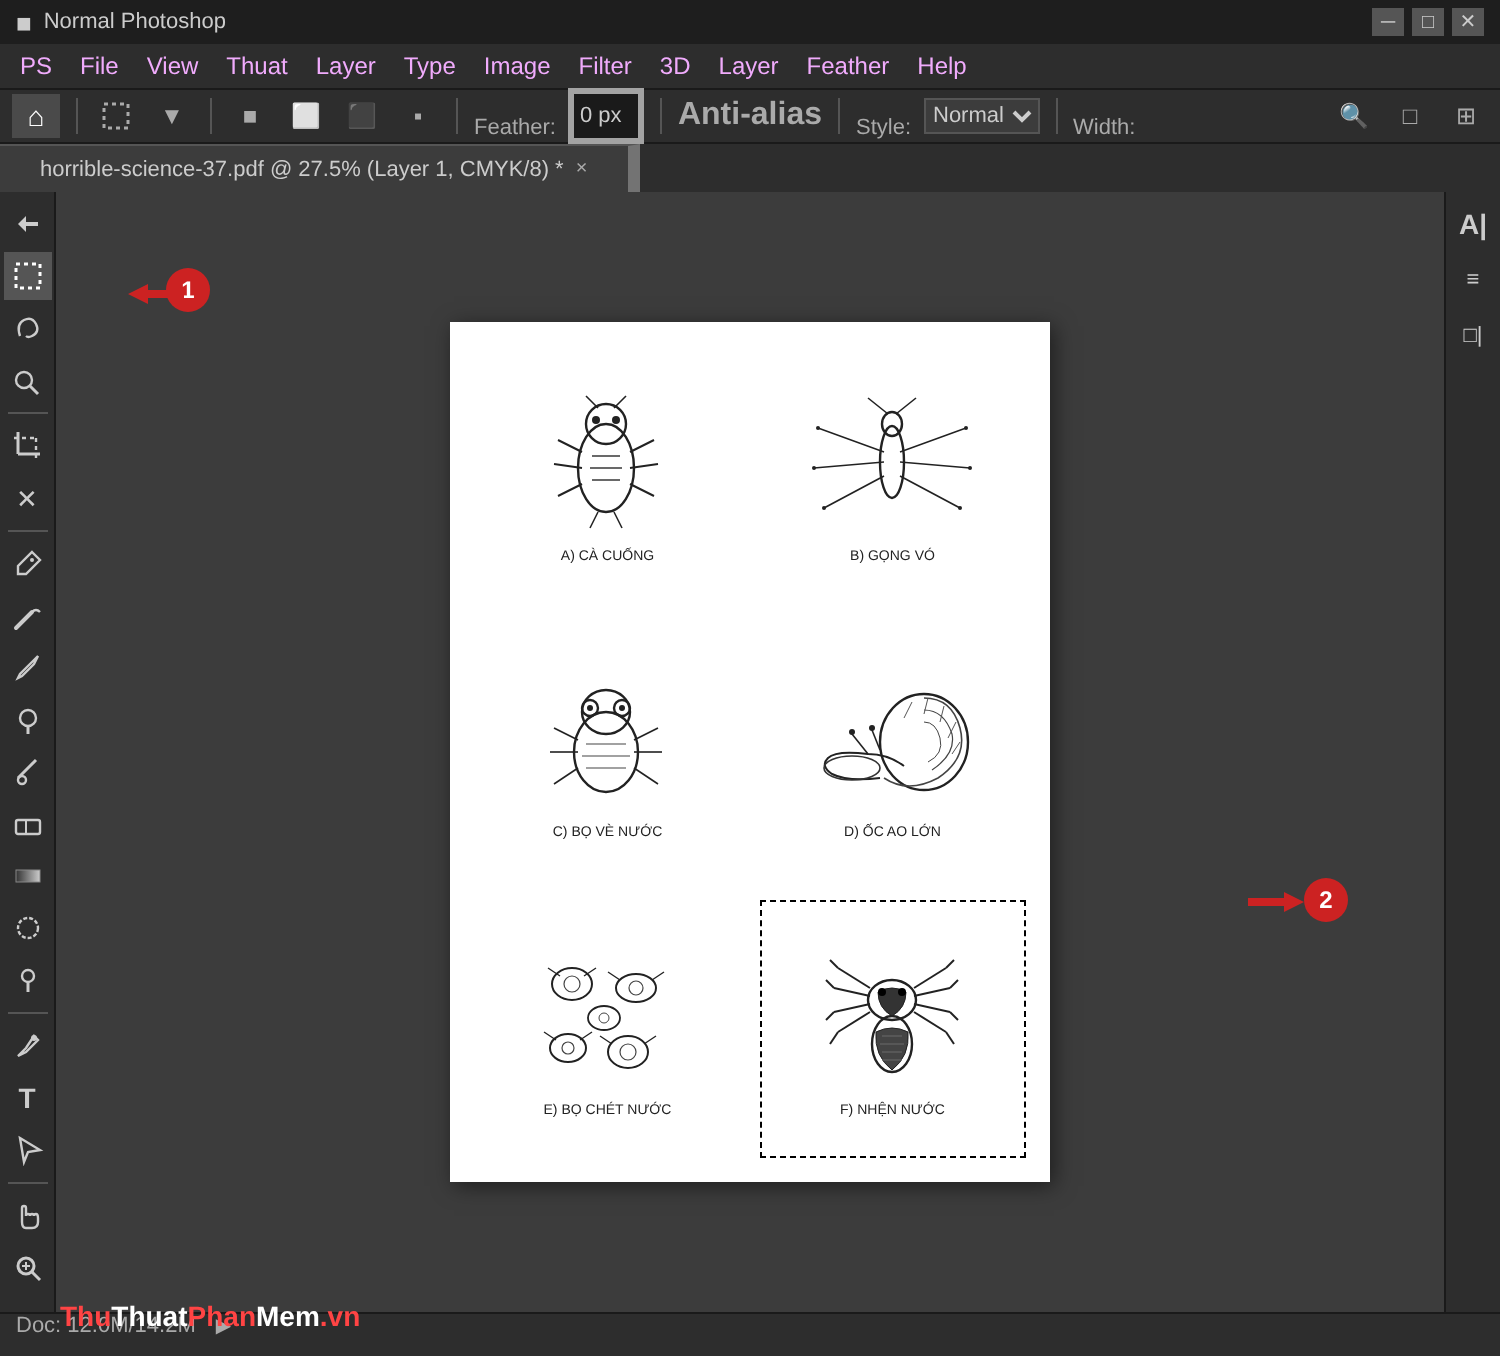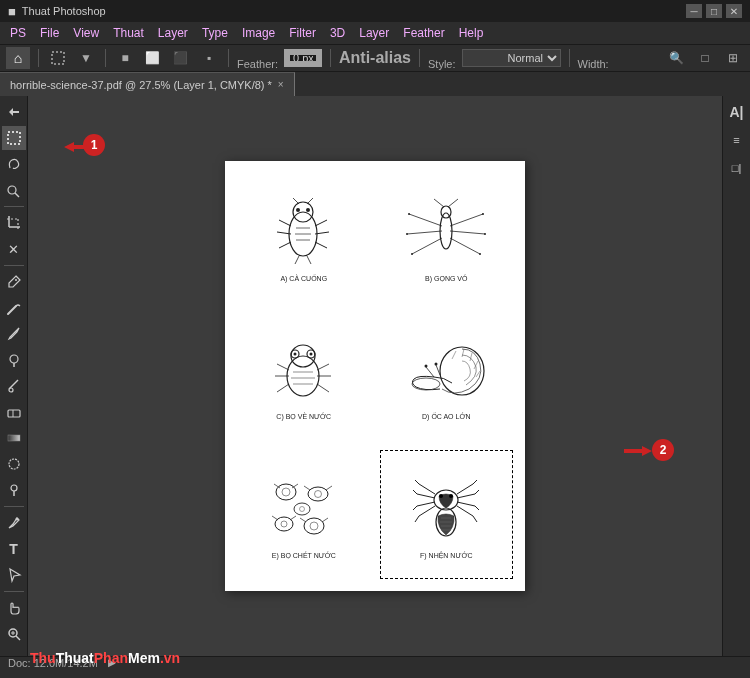--- a/index.html
+++ b/index.html
@@ -58,34 +58,33 @@
       background: transparent;
       border: none;
       color: #aaa;
       font-size: 12px;
       cursor: pointer;
       display: flex; align-items: center; justify-content: center;
     }
     .options-separator { width: 1px; height: 18px; background: #555; margin: 0 2px; }
     .options-label { font-size: 11px; color: #aaa; margin-top: 12px; }
     .options-input {
-      width: 38px; height: 18px;
+      width: 38px; height: 28px;
       background: #1a1a1a;
-      border: 6px solid #a3a3a3;
+      border: 3px solid #a3a3a3;
       color: #ccc;
       font-size: 11px;
       padding: 1px 3px;
     }
     .options-select {
       height: 18px;
       background: #3c3c3c;
       border: 1px solid #555;
       color: #ccc;
       font-size: 11px;
-      padding-left: 41px;
     }
     .options-text { font-size: 16px; color: #aaa; font-weight: bold; }
     .home-btn {
       width: 24px; height: 22px;
       background: #4a4a4a;
       border: none;
       color: #fff;
       font-size: 14px;
       cursor: pointer;
       display: flex; align-items: center; justify-content: center;
@@ -94,23 +93,23 @@
     
     .tab-bar {
       height: 24px;
       background: #2d2d2d;
       display: flex;
       align-items: center;
       padding: 0;
     }
     .tab-item {
       height: 24px;
-      padding: 0 10px;
+      padding: 0 20px;
       background: #3c3c3c;
-      border-right: 1px solid #737373;
+      border-right: 6px solid #737373;
       border-top: 1px solid #555;
       display: flex;
       align-items: center;
       gap: 6px;
       font-size: 11px;
       color: #ccc;
       cursor: pointer;
     }
     .tab-item .close-btn {
       font-size: 10px;
@@ -283,21 +282,21 @@
 
     
     svg { display: block; }
   </style>
 </head>
 <body>
 
 <div class="title-bar">
   <div class="title-bar-left">
     <span class="title-bar-icon">■</span>
-    <span class="title-bar-title">Thuat Photoshop</span>
+    <span class="title-bar-title">Normal Photoshop</span>
   </div>
   <div class="title-bar-controls">
     <button class="title-bar-btn">─</button>
     <button class="title-bar-btn">□</button>
     <button class="title-bar-btn">✕</button>
   </div>
 </div>
 
 <div class="menu-bar">
   <span class="menu-item">PS</span>

